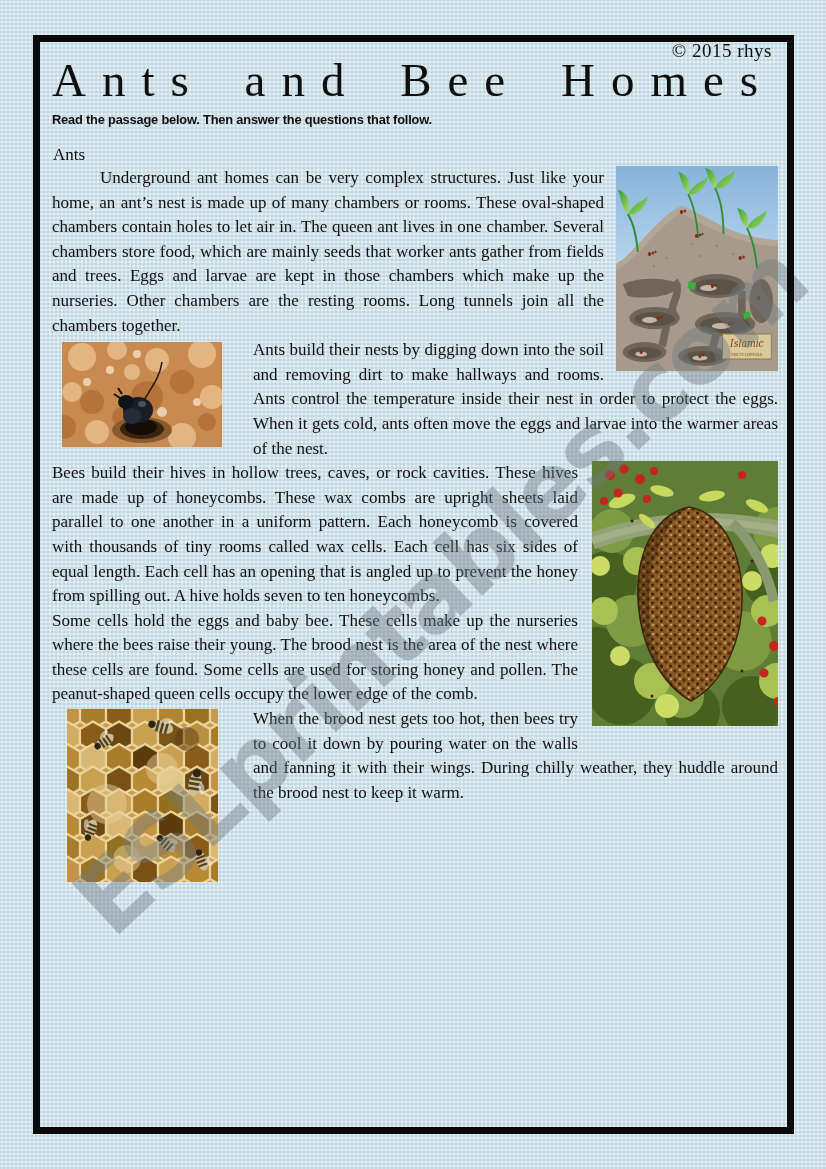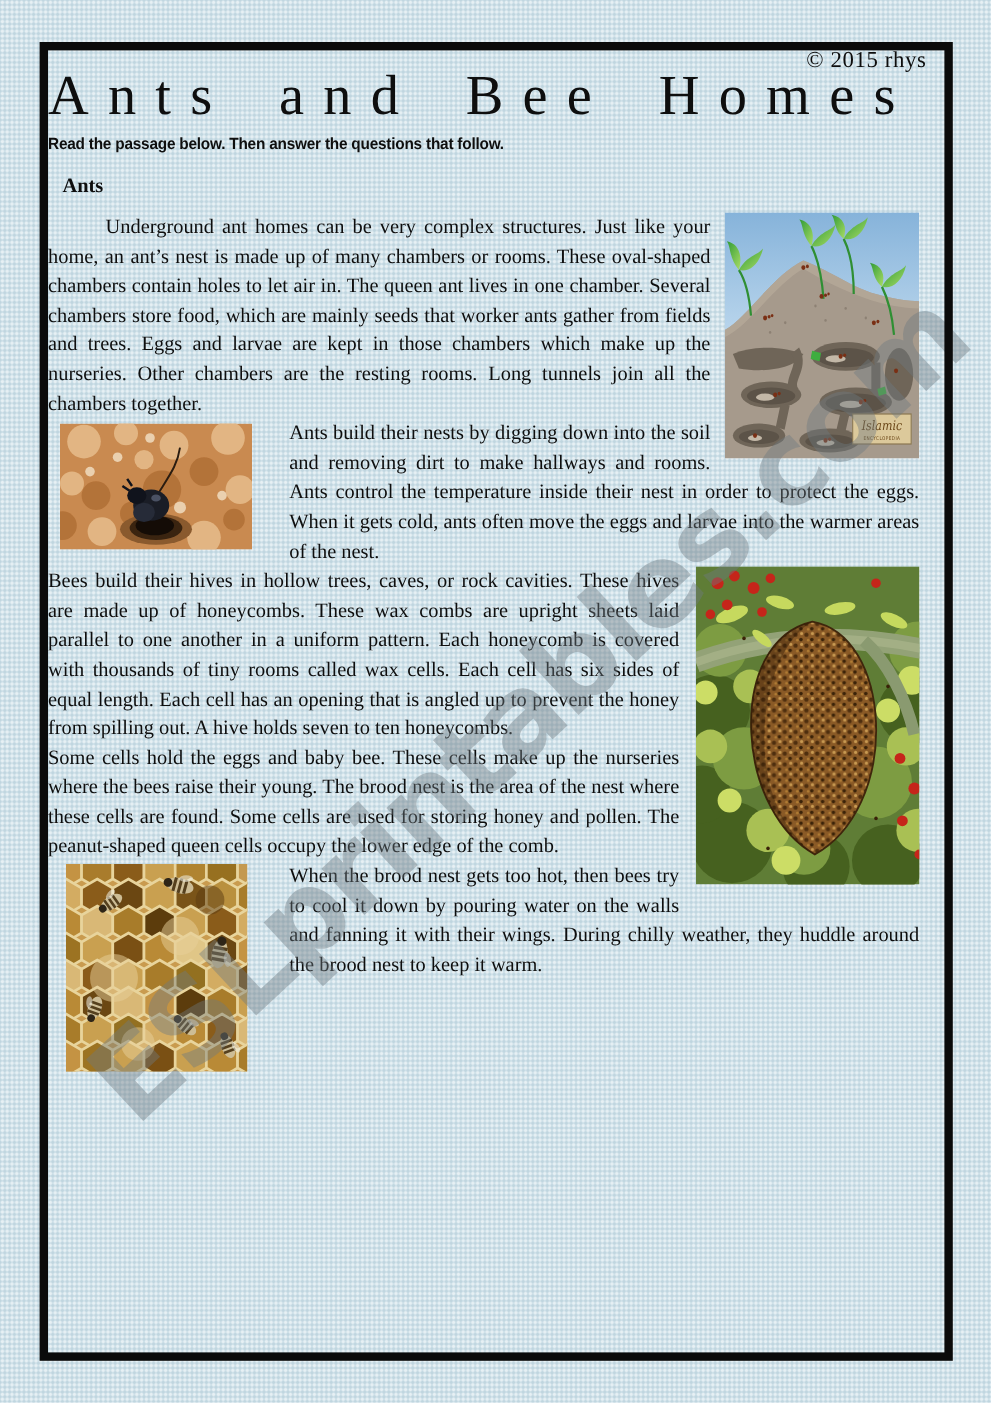--- a/index.html
+++ b/index.html
@@ -18,33 +18,33 @@
   }
   .frame{
     position:absolute;left:33px;top:35px;width:761px;height:1099px;
     box-sizing:border-box;border:7px solid #0b0b0b;z-index:7;pointer-events:none;
   }
   .copyright{
     position:absolute;right:54px;top:40px;z-index:2;
     font-size:19px;letter-spacing:.5px;padding-left:36px;
   }
   .content{
-    position:absolute;left:40px;top:56px;width:726px;height:1078px;
+    position:absolute;left:52px;top:56px;width:726px;height:1078px;
     overflow:hidden;z-index:1;
   }
   h1.title{
     margin:0;font-weight:normal;font-size:47px;line-height:49px;
     letter-spacing:16px;word-spacing:12px;white-space:nowrap;
   }
   .instructions{
     margin:7px 0 0 0;font-family:"Liberation Sans", sans-serif;
     font-weight:bold;font-size:13.5px;line-height:16px;letter-spacing:-.2px;
     transform:scaleX(.95);transform-origin:left center;
   }
-  h3.section-heading{margin:12px;font-size:17px;line-height:20px;font-weight:bold;}
+  h3.section-heading{margin:1px;font-size:17px;line-height:20px;font-weight:normal;}
   h3.ants{margin-top:17px;}
   h3.bees{margin-top:4px;clear:both;}
   p.body{
     margin:0;font-size:17px;line-height:24.6px;text-align:justify;
   }
   p.indent{text-indent:48px;}
   .mt13{margin-top:13px;} .mt15{margin-top:15px;}
   .mt12{margin-top:12px;} .mt16{margin-top:16px;padding-left:20px;}
   figure{margin:0;padding:0;}
   .fig-antnest{float:right;width:162px;height:205px;margin:0 0 6px 12px;}

